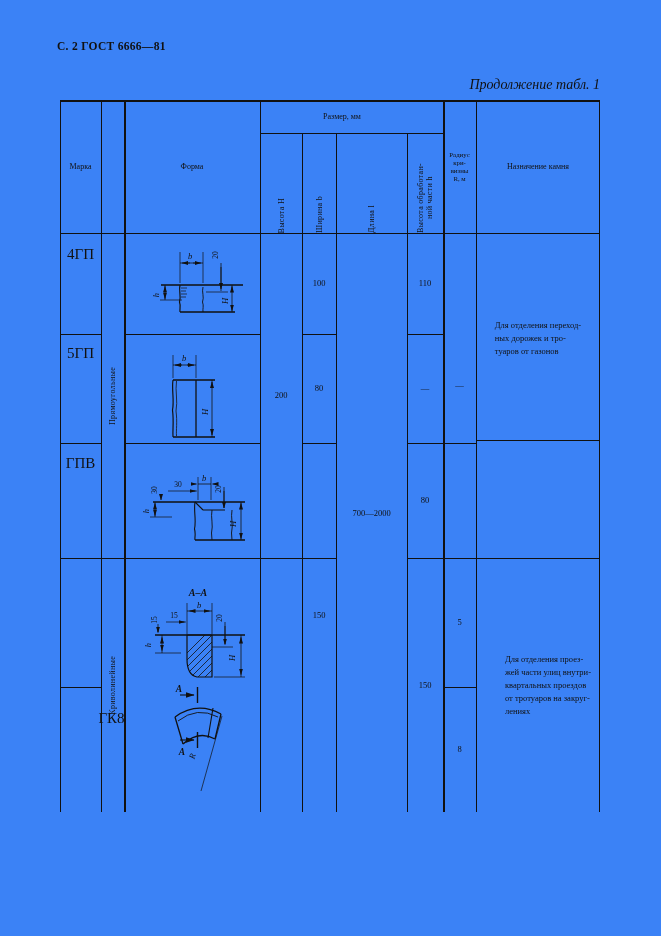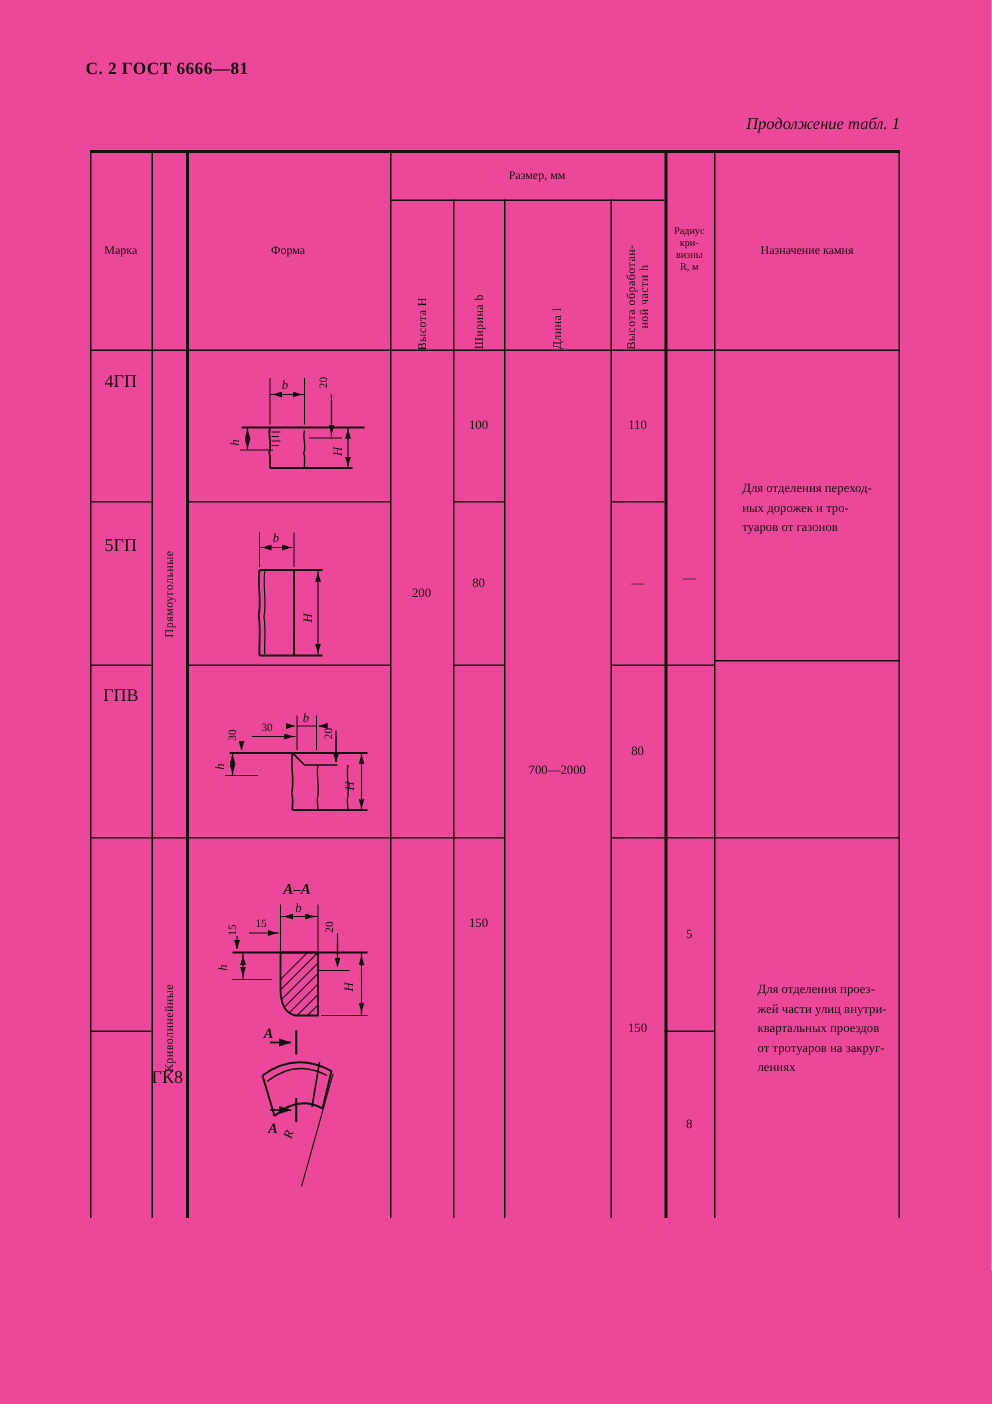--- a/index.html
+++ b/index.html
@@ -1,69 +1,69 @@
 <!DOCTYPE html>
 <html><head>
 <meta charset="utf-8">
 <style>
   html,body{margin:0;padding:0;background:#e8e8e8;}
-  .page{position:relative;width:661px;height:936px;background:#ec4899;overflow:hidden;
+  .page{position:relative;width:661px;height:936px;background:#3b82f6;overflow:hidden;
         font-family:"Liberation Serif","DejaVu Serif",serif;color:#111;}
   .docref{position:absolute;left:57px;top:40px;font-size:11.5px;font-weight:bold;letter-spacing:.3px;}
-  .cont{position:absolute;right:61px;top:77px;font-size:11px;font-style:italic;}
+  .cont{position:absolute;right:61px;top:77px;font-size:14px;font-style:italic;}
   .vl{position:absolute;width:1px;background:#111;z-index:3;}
   .vl.th{width:2px;}
   .hl{position:absolute;height:1px;background:#111;z-index:3;}
   .hl.th{height:2px;}
   .cell{position:absolute;display:flex;align-items:center;justify-content:center;
         font-size:8.5px;line-height:11px;text-align:center;z-index:1;}
   .cell.topal{align-items:flex-start;}
   .vtext{writing-mode:vertical-rl;transform:rotate(180deg);white-space:pre-line;
          font-size:8px;line-height:9px;letter-spacing:.3px;}
   .hdr{font-size:8px;line-height:9.5px;}
   .hdr-small{font-size:6.8px;line-height:8px;white-space:pre-line;}
-  .mark{font-size:12px;}
+  .mark{font-size:15px;}
   .num{font-size:8.5px;}
   .purpose{font-size:8.5px;line-height:13px;white-space:pre-line;text-align:left;}
   .vbottom{align-items:flex-end;padding-bottom:6px;}
   svg{position:absolute;z-index:2;}
   svg text{font-family:"Liberation Serif","DejaVu Serif",serif;fill:#111;}
 </style>
 </head>
 <body>
 
 <div class="page">
 
   <div class="docref">С. 2 ГОСТ 6666—81</div>
   <div class="cont">Продолжение табл. 1</div>
 
   <div class="cell hdr" style="left:60px;top:100px;width:41px;height:133px;">Марка</div>
   <div class="cell hdr" style="left:124px;top:100px;width:136px;height:133px;">Форма</div>
-  <div class="cell hdr" style="left:276px;top:100px;width:164px;height:33px;">Размер, мм</div>
+  <div class="cell hdr" style="left:260px;top:100px;width:164px;height:33px;">Размер, мм</div>
   <div class="cell vbottom" style="left:260px;top:133px;width:42px;height:100px;">
       <span class="vtext">Высота H</span>
     </div>
   <div class="cell vbottom" style="left:302px;top:133px;width:34px;height:100px;">
       <span class="vtext">Ширина b</span>
     </div>
   <div class="cell vbottom" style="left:336px;top:133px;width:71px;height:100px;">
       <span class="vtext">Длина l</span>
     </div>
   <div class="cell vbottom" style="left:407px;top:133px;width:36px;height:100px;">
       <span class="vtext">Высота обработан-
 ной части h</span>
     </div>
   <div class="cell hdr-small" style="left:443px;top:100px;width:33px;height:133px;">Радиус
 кри-
 визны
 R, м</div>
   <div class="cell hdr" style="left:476px;top:100px;width:124px;height:133px;">Назначение камня</div>
 
   <div class="cell mark topal" style="left:60px;top:233px;width:41px;height:101px;padding-top:16px;box-sizing:border-box;">4ГП</div>
-  <div class="cell mark topal" style="left:60px;top:334px;width:41px;height:109px;padding-top:24px;box-sizing:border-box;">5ГП</div>
+  <div class="cell mark topal" style="left:60px;top:334px;width:41px;height:109px;padding-top:14px;box-sizing:border-box;">5ГП</div>
   <div class="cell mark topal" style="left:60px;top:443px;width:41px;height:115px;padding-top:15px;box-sizing:border-box;">ГПВ</div>
   <div class="cell mark topal" style="left:60px;top:687px;width:41px;height:125px;padding-top:26px;box-sizing:border-box;margin-left:31px;">ГК8</div>
 
   <div class="cell" style="left:101px;top:233px;width:23px;height:325px;">
       <span class="vtext">Прямоугольные</span>
     </div>
   <div class="cell" style="left:101px;top:558px;width:23px;height:254px;">
       <span class="vtext">Криволинейные</span>
     </div>
 

